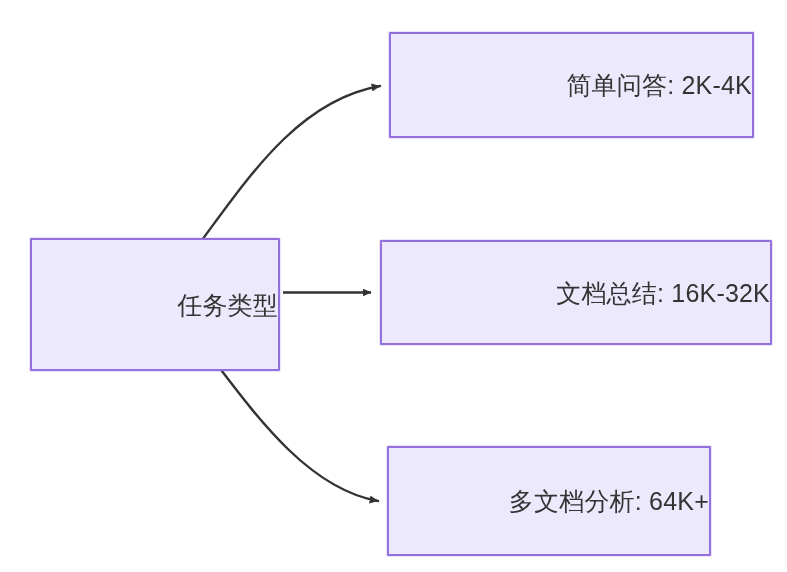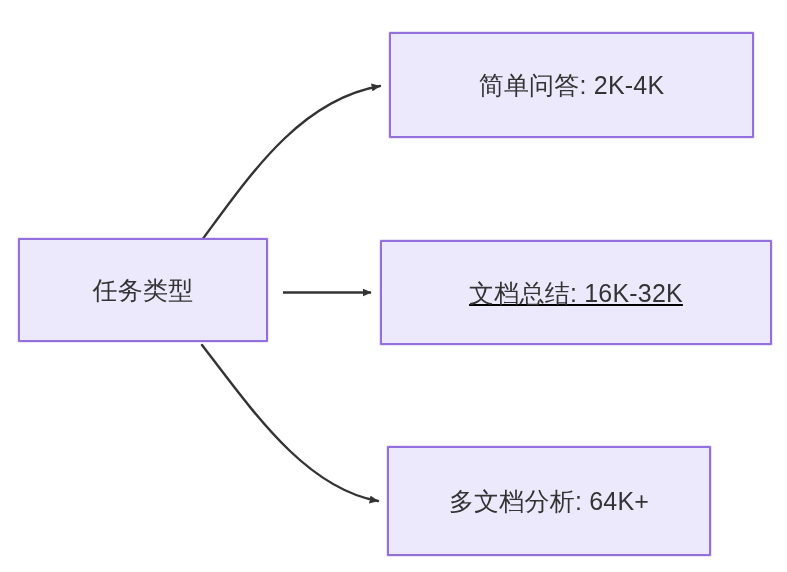--- a/index.html
+++ b/index.html
@@ -29,51 +29,50 @@
     pointer-events: none;
   }
   .flow-node {
     position: absolute;
     box-sizing: border-box;
     background: #ece9fc;
     border: 2px solid #9370db;
     border-radius: 1px;
     display: flex;
     align-items: center;
-    justify-content: center;
+    justify-content: flex-end;
     box-shadow: 0 0 0 1px rgba(147, 112, 219, 0.18);
   }
   .node-label {
     color: #333333;
     font-size: 25px;
     font-weight: 400;
     line-height: 1.2;
     letter-spacing: 0.2px;
     white-space: nowrap;
     text-align: center;
   }
   
   #node-root {
-    left: 18px;
+    left: 30px;
     top: 238px;
     width: 250px;
-    height: 104px;
+    height: 133px;
   }
   #node-simple-qa {
     left: 389px;
     top: 32px;
     width: 365px;
     height: 106px;
   }
   #node-doc-summary {
     left: 380px;
     top: 240px;
     width: 392px;
     height: 105px;
-    text-decoration: underline;
   }
   #node-multi-doc {
     left: 387px;
     top: 446px;
     width: 324px;
     height: 110px;
   }
 </style>
 </head>
 <body>

